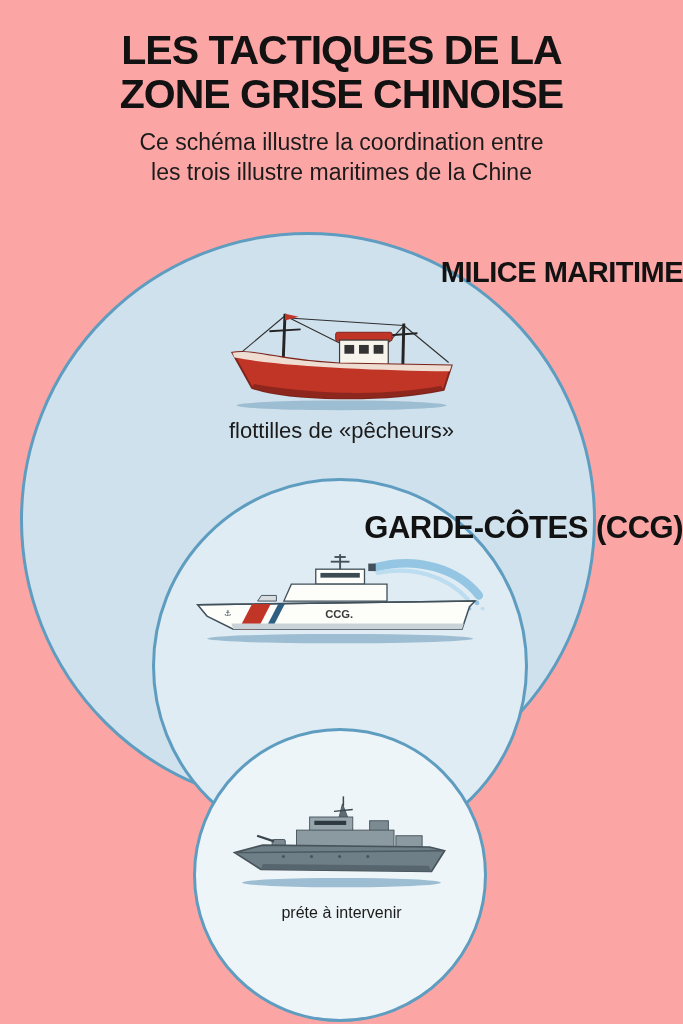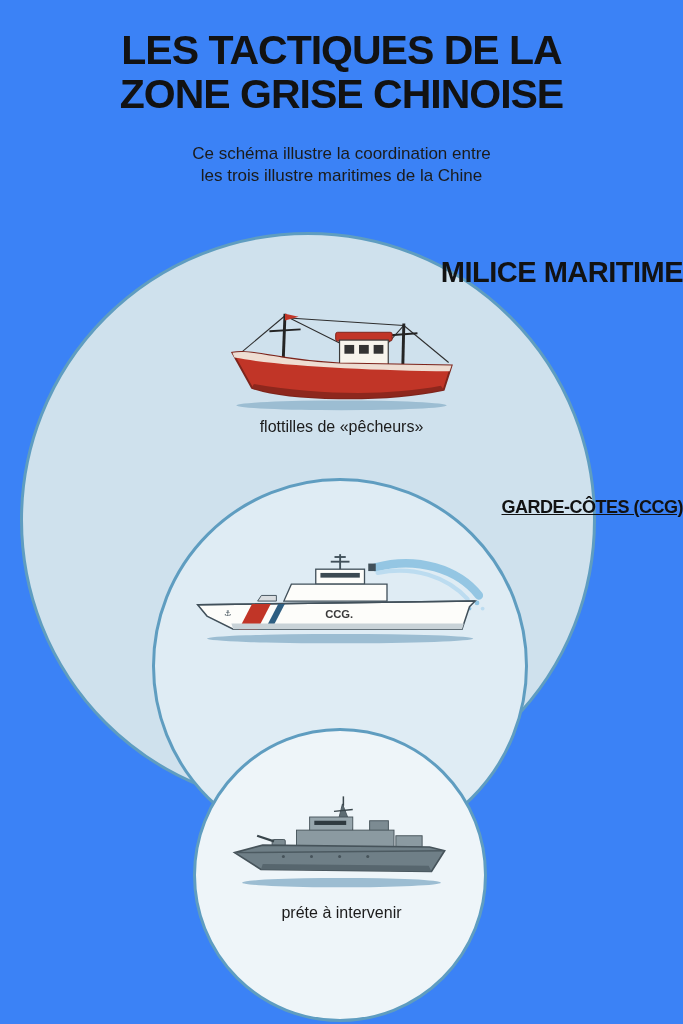--- a/index.html
+++ b/index.html
@@ -1,59 +1,59 @@
 <!DOCTYPE html>
 <html><head>
 <meta charset="utf-8">
 <style>
   html, body { margin: 0; padding: 0; background: #9db8c9; }
   .canvas {
     position: relative;
     width: 683px;
     height: 1024px;
     margin: 0 auto;
-    background: #3b82f6;
+    background: #fca5a5;
     overflow: hidden;
     font-family: "Liberation Sans", sans-serif;
     color: #141414;
   }
   .header { position: absolute; top: 28px; left: 0; right: 0; text-align: center; z-index: 5; }
   .title {
     font-size: 41px;
     font-weight: 800;
     letter-spacing: -1px;
     line-height: 1.08;
     margin: 0;
     color: #121212;
   }
   .subtitle {
-    margin-top: 26px;
-    font-size: 17px;
+    margin-top: 10px;
+    font-size: 23px;
     line-height: 1.32;
     color: #1b1b1b;
   }
   .circle {
     position: absolute;
     border-radius: 50%;
     border: 3px solid #5f9dc0;
     box-sizing: border-box;
   }
   .circle.outer  { left: 20px;  top: 232px; width: 576px; height: 576px; background: #cfe1ed; z-index: 1; }
   .circle.middle { left: 152px; top: 478px; width: 376px; height: 376px; background: #dfecf4; z-index: 2; }
   .circle.inner  { left: 193px; top: 728px; width: 294px; height: 294px; background: #eef5f9; z-index: 3; }
 
   .zone-content { position: absolute; left: 0; right: 0; text-align: center; z-index: 4; }
   .zone-label { font-weight: 800; color: #121212; letter-spacing: -0.5px; text-align: right; }
   .zone-caption { color: #1b1b1b; }
 
   .outer-label   { top: 256px; font-size: 29px; }
   .outer-ship    { top: 306px; }
-  .outer-caption { top: 418px; font-size: 16px; }
-
-  .middle-label   { top: 497px; font-size: 18px; text-decoration: underline; }
+  .outer-caption { top: 418px; font-size: 22px; }
+
+  .middle-label   { top: 510px; font-size: 31px; }
   .middle-ship    { top: 552px; }
   .middle-caption { top: 652px; font-size: 22px; line-height: 1.3; }
 
   .inner-label   { top: 762px; font-size: 25px; }
   .inner-ship    { top: 796px; }
   .inner-caption { top: 904px; font-size: 16px; }
 
   .ship-wrap { display: inline-block; }
 </style>
 </head>

